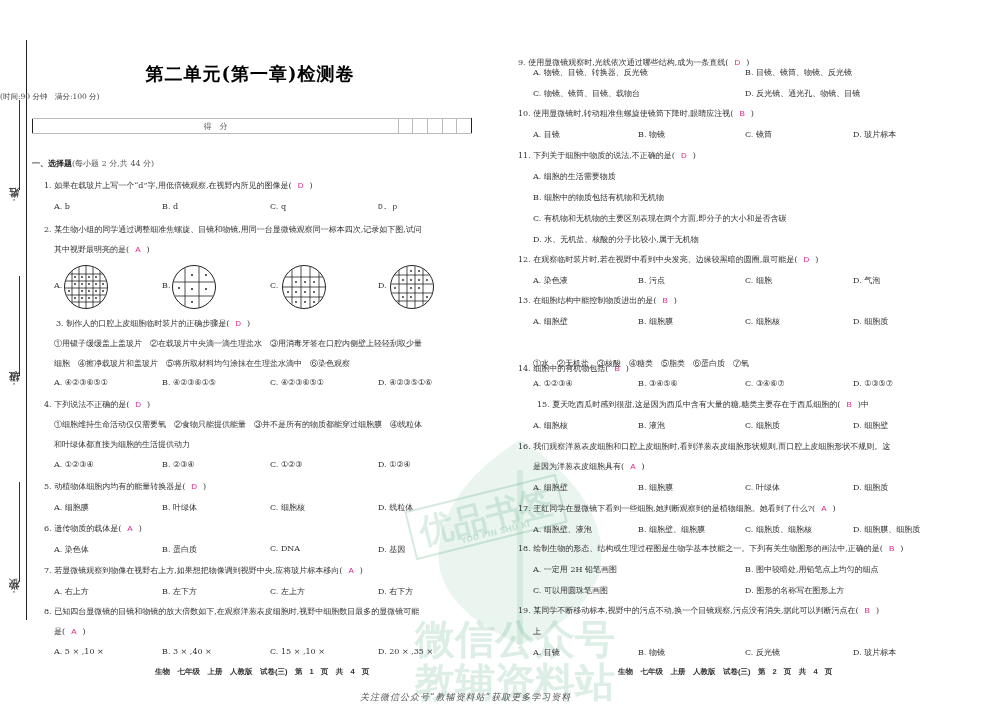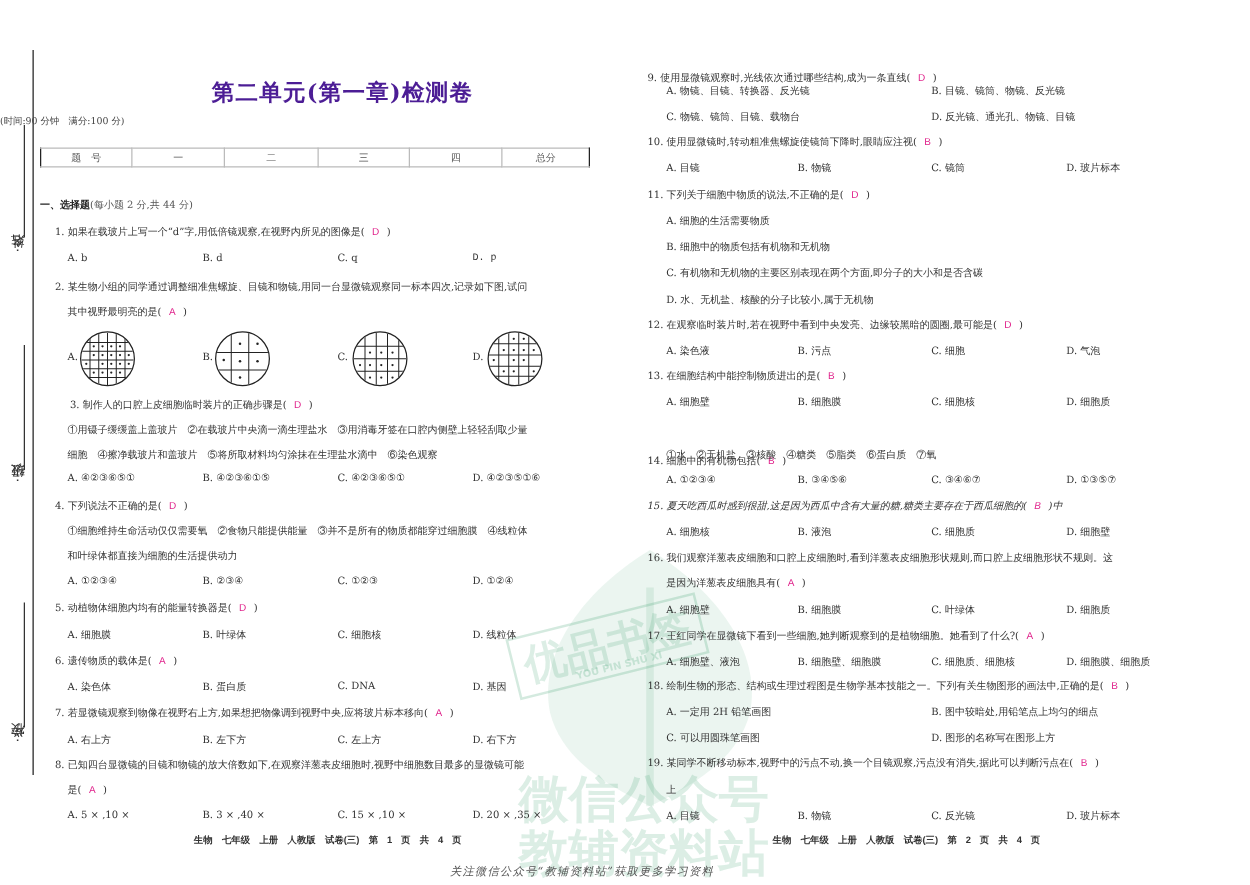--- a/index.html
+++ b/index.html
@@ -2,21 +2,21 @@
 <html><head>
 <meta charset="utf-8">
 <style>
   html, body { margin:0; padding:0; background:#fff; }
   body { width:1000px; height:708px; position:relative; overflow:hidden;
          font-family:"DejaVu Serif","Liberation Serif",serif; color:#2a2a2a; }
   .abs { position:absolute; }
   .vline { position:absolute; background:#222; }
   .side-label { position:absolute; font-size:11px; color:#333; writing-mode:vertical-rl; transform:rotate(180deg); white-space:nowrap; }
   .side-rule { position:absolute; width:1px; background:#333; }
-  .title { position:absolute; left:0; width:500px; top:62px; text-align:center; font-size:18px; font-weight:bold; letter-spacing:1px; color:#4c1d95;margin-left:24px; }
+  .title { position:absolute; left:0; width:500px; top:62px; text-align:center; font-size:18px; font-weight:bold; letter-spacing:1px; color:#000000; }
   .subtitle { position:absolute; left:0; width:500px; top:92px; text-align:left; font-size:7.5px; color:#444; }
   table.score { position:absolute; left:32px; top:118px; width:440px; border-collapse:collapse; font-size:8px; color:#555; }
   table.score td { border:1px solid #bbb; height:14px; text-align:center; padding:0; }
   table.score { border-top:1.5px solid #222; border-bottom:1.5px solid #222; }
   table.score td:first-child { border-left:1.5px solid #222; }
   table.score td:last-child { border-right:1.5px solid #222; }
   .section { position:absolute; left:32px; top:158px; font-size:8px; color:#222; }
   .section b { font-weight:bold; }
   .q { position:absolute; font-size:8px; color:#333; white-space:nowrap; }
   .ans { color:#e0248c; font-family:"Liberation Sans",sans-serif; padding:0 6px; }
@@ -49,27 +49,27 @@
   <div class="wm-text" style="left:460px;top:528px;font-size:8px;transform:rotate(-14deg);color:rgba(60,160,110,0.22);">YOU PIN SHU XI</div>
   <div class="wm-text" style="left:415px;top:612px;font-size:40px;">微信公众号</div>
   <div class="wm-text" style="left:415px;top:655px;font-size:40px;">教辅资料站</div>
 </div>
 
 <div class="title">第二单元(第一章)检测卷</div>
 <div class="subtitle">(时间:90 分钟　满分:100 分)</div>
 
 <table class="score">
   <tbody>
-      <tr>
-    <td style="width:72px">题　号</td>
-    <td style="width:73px">一</td>
-    <td style="width:74px">二</td>
-    <td style="width:72px">三</td>
-    <td style="width:73px">四</td>
-    <td>总分</td>
+  <tr>
+    <td>得　分</td>
+    <td></td>
+    <td></td>
+    <td></td>
+    <td></td>
+    <td></td>
   </tr>
 </tbody>
   </table>
 
 <div class="section">
   <b>一、选择题</b><span style="color:#555">(每小题 2 分,共 44 分)</span>
 </div>
 
 <div class="q" style="left:44px;top:180px;">
   <span>1. 如果在载玻片上写一个“d”字,用低倍镜观察,在视野内所见的图像是(</span><span class="ans">D</span><span>)</span>
@@ -275,21 +275,21 @@
 
 <div class="q" style="left:518px;top:337px;margin-top:26px;">
   <span>14. 细胞中的有机物包括(</span><span class="ans">B</span><span>)</span>
 </div>
 <div class="q" style="left:533px;top:358px;">①水　②无机盐　③核酸　④糖类　⑤脂类　⑥蛋白质　⑦氧</div>
 <div class="opt" style="left:533px;top:379px;">A. ①②③④</div>
 <div class="opt" style="left:638px;top:379px;">B. ③④⑤⑥</div>
 <div class="opt" style="left:745px;top:379px;">C. ③④⑥⑦</div>
 <div class="opt" style="left:853px;top:379px;">D. ①③⑤⑦</div>
 
-<div class="q" style="left:518px;top:399px;font-style:italic;">
+<div class="q" style="left:537px;top:399px;">
   <span>15. 夏天吃西瓜时感到很甜,这是因为西瓜中含有大量的糖,糖类主要存在于西瓜细胞的(</span><span class="ans">B</span><span>)中</span>
 </div>
 <div class="opt" style="left:533px;top:420px;">A. 细胞核</div>
 <div class="opt" style="left:638px;top:420px;">B. 液泡</div>
 <div class="opt" style="left:745px;top:420px;">C. 细胞质</div>
 <div class="opt" style="left:853px;top:420px;">D. 细胞壁</div>
 
 <div class="q" style="left:518px;top:441px;">16. 我们观察洋葱表皮细胞和口腔上皮细胞时,看到洋葱表皮细胞形状规则,而口腔上皮细胞形状不规则。这</div>
 <div class="q" style="left:533px;top:461px;">
   <span>是因为洋葱表皮细胞具有(</span><span class="ans">A</span><span>)</span>

